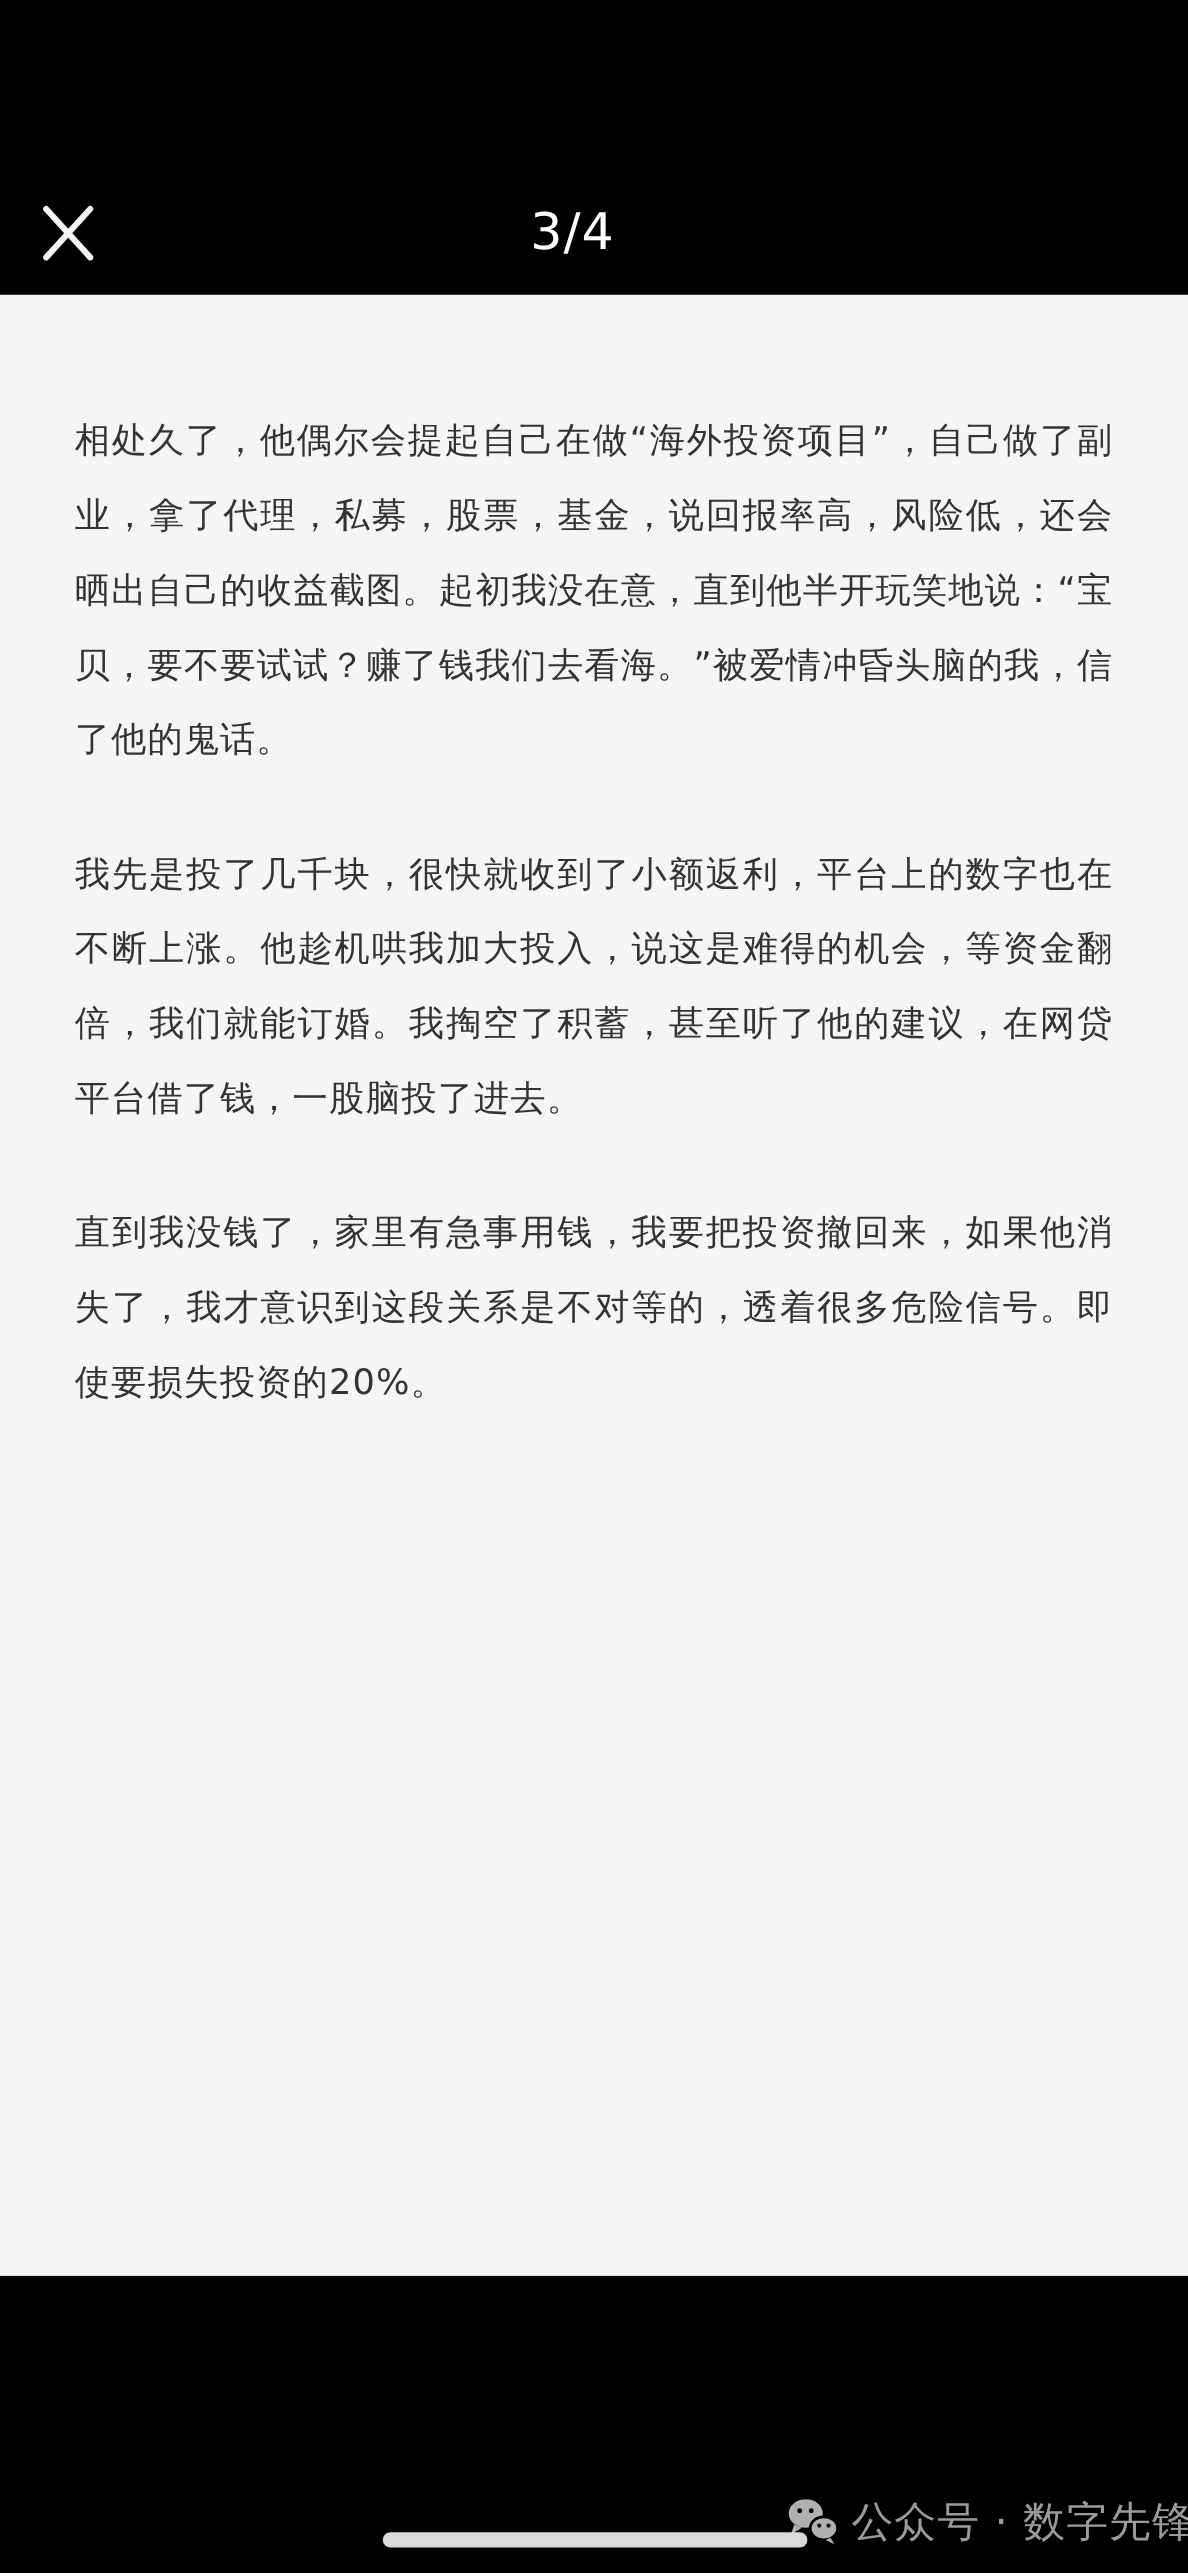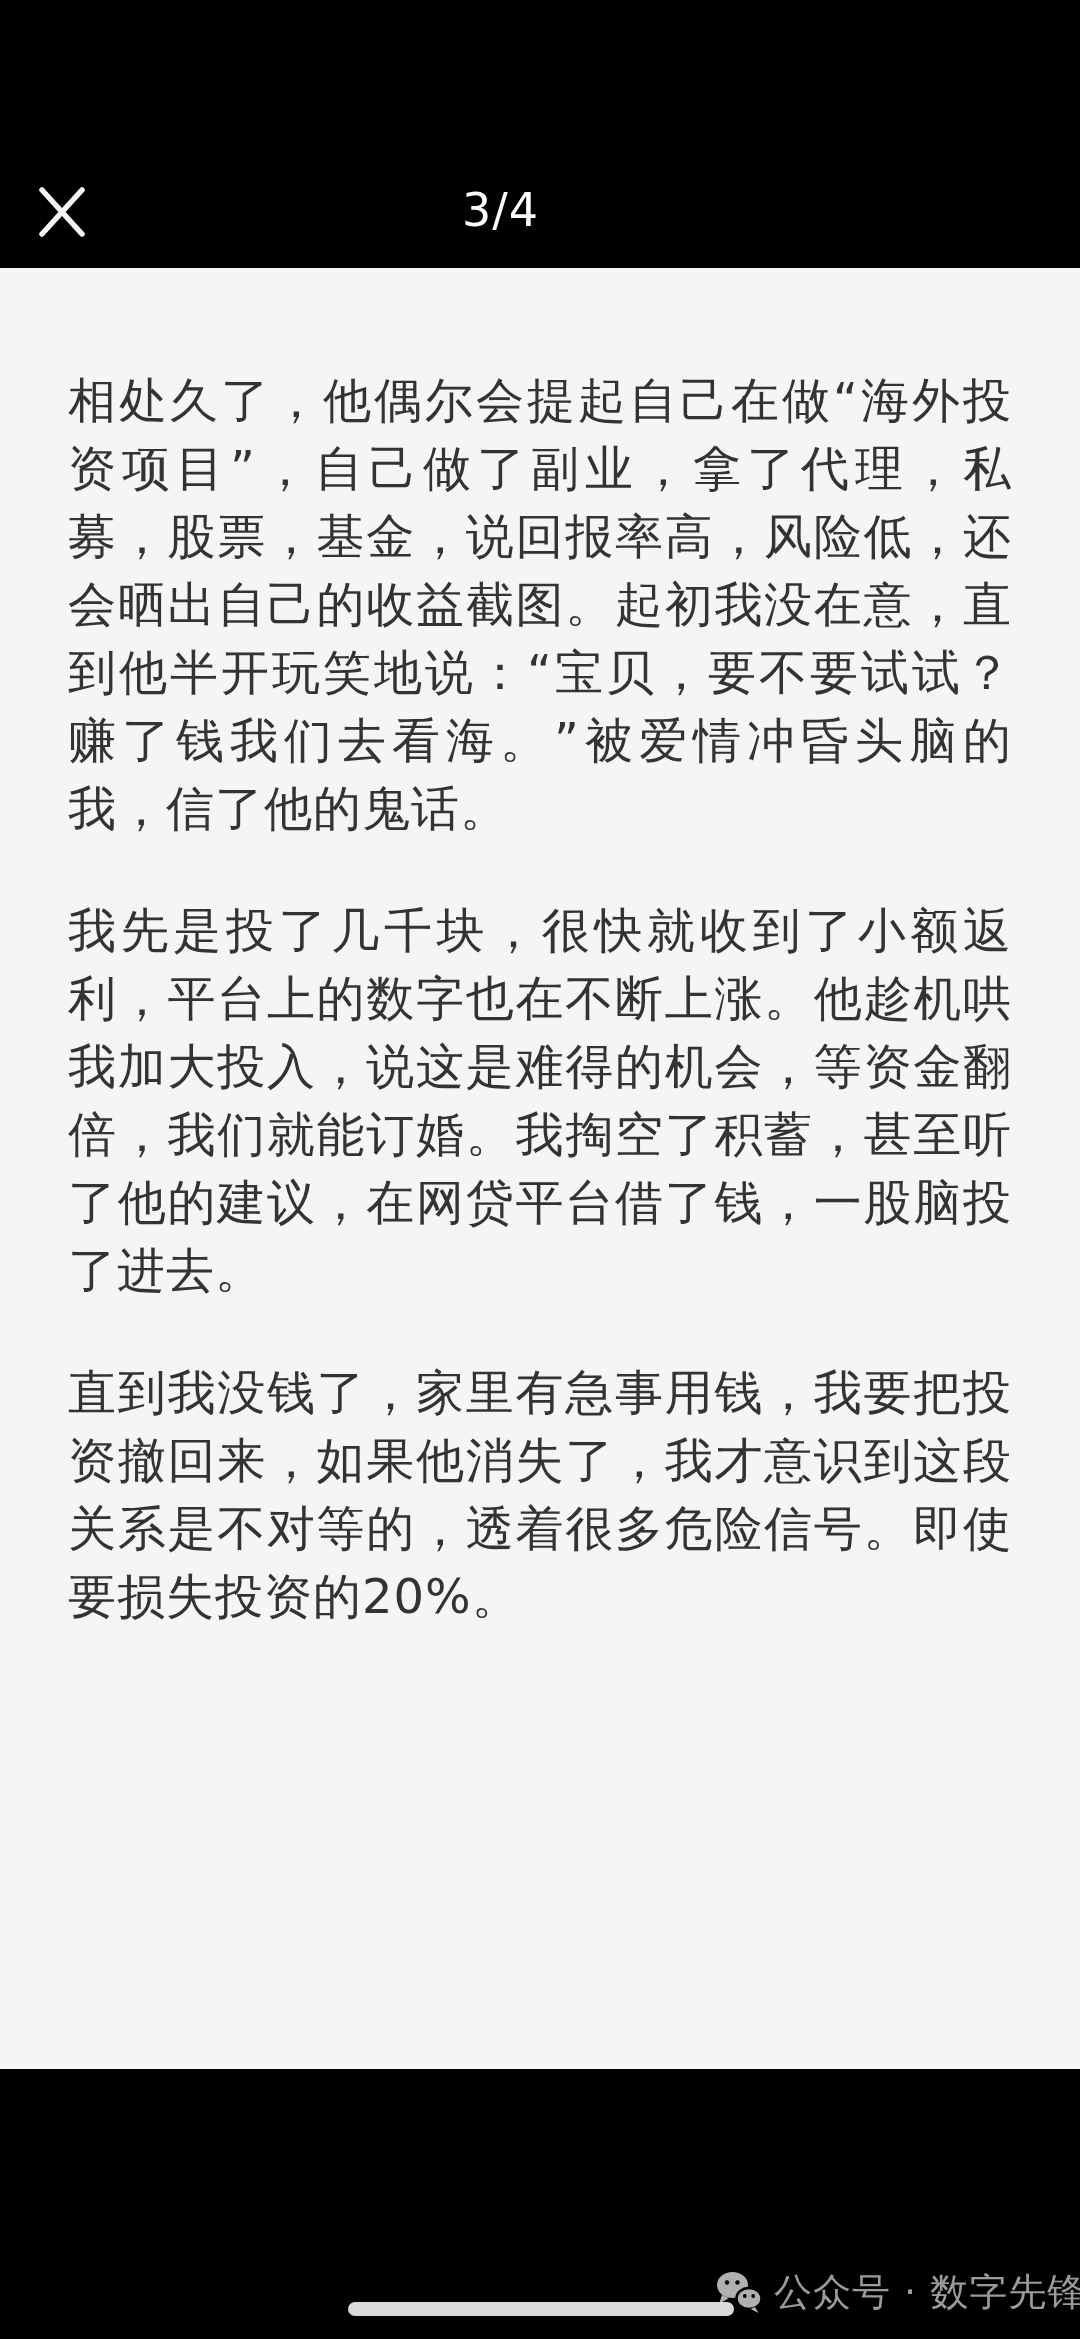--- a/index.html
+++ b/index.html
@@ -3,41 +3,41 @@
 <meta charset="utf-8">
 <style>
   html,body{margin:0;padding:0;background:#000;}
   body{
     width:1080px;height:2339px;position:relative;overflow:hidden;
     font-family:"DejaVu Sans","Liberation Sans",sans-serif;
   }
   .screen{position:absolute;inset:0;background:#000;}
 
   
-  .viewer-header{position:absolute;top:184px;left:0;width:1001px;height:56px;}
+  .viewer-header{position:absolute;top:184px;left:0;width:1001px;height:56px;padding-left:40px;}
   .close-btn{
     position:absolute;left:34px;top:2px;width:56px;height:52px;
     background:transparent;border:none;padding:0;cursor:pointer;
   }
   .close-btn svg{display:block;}
   .page-indicator{
     position:absolute;left:0;right:0;top:0;height:52px;
     text-align:center;color:#fdfdfd;font-size:46px;line-height:52px;
     font-weight:400;letter-spacing:1px;
   }
 
   
   .page-image{
     position:absolute;top:268px;left:0;width:1080px;height:1801px;
     background:#f5f5f3;box-sizing:border-box;
     padding:98px 68px 0 68px;
   }
   .page-image p{
     margin:0 0 54px 0;
-    font-size:48px;line-height:68px;letter-spacing:1px;
+    font-size:32px;line-height:68px;letter-spacing:1px;
     color:#333333;text-align:justify;text-justify:inter-character;
     font-weight:500;
   }
 
   
   .watermark{
     position:absolute;top:2270px;left:716px;height:44px;
     display:flex;align-items:center;gap:12px;
     color:#9b9b9b;font-size:38px;line-height:44px;letter-spacing:1px;
     white-space:nowrap;

